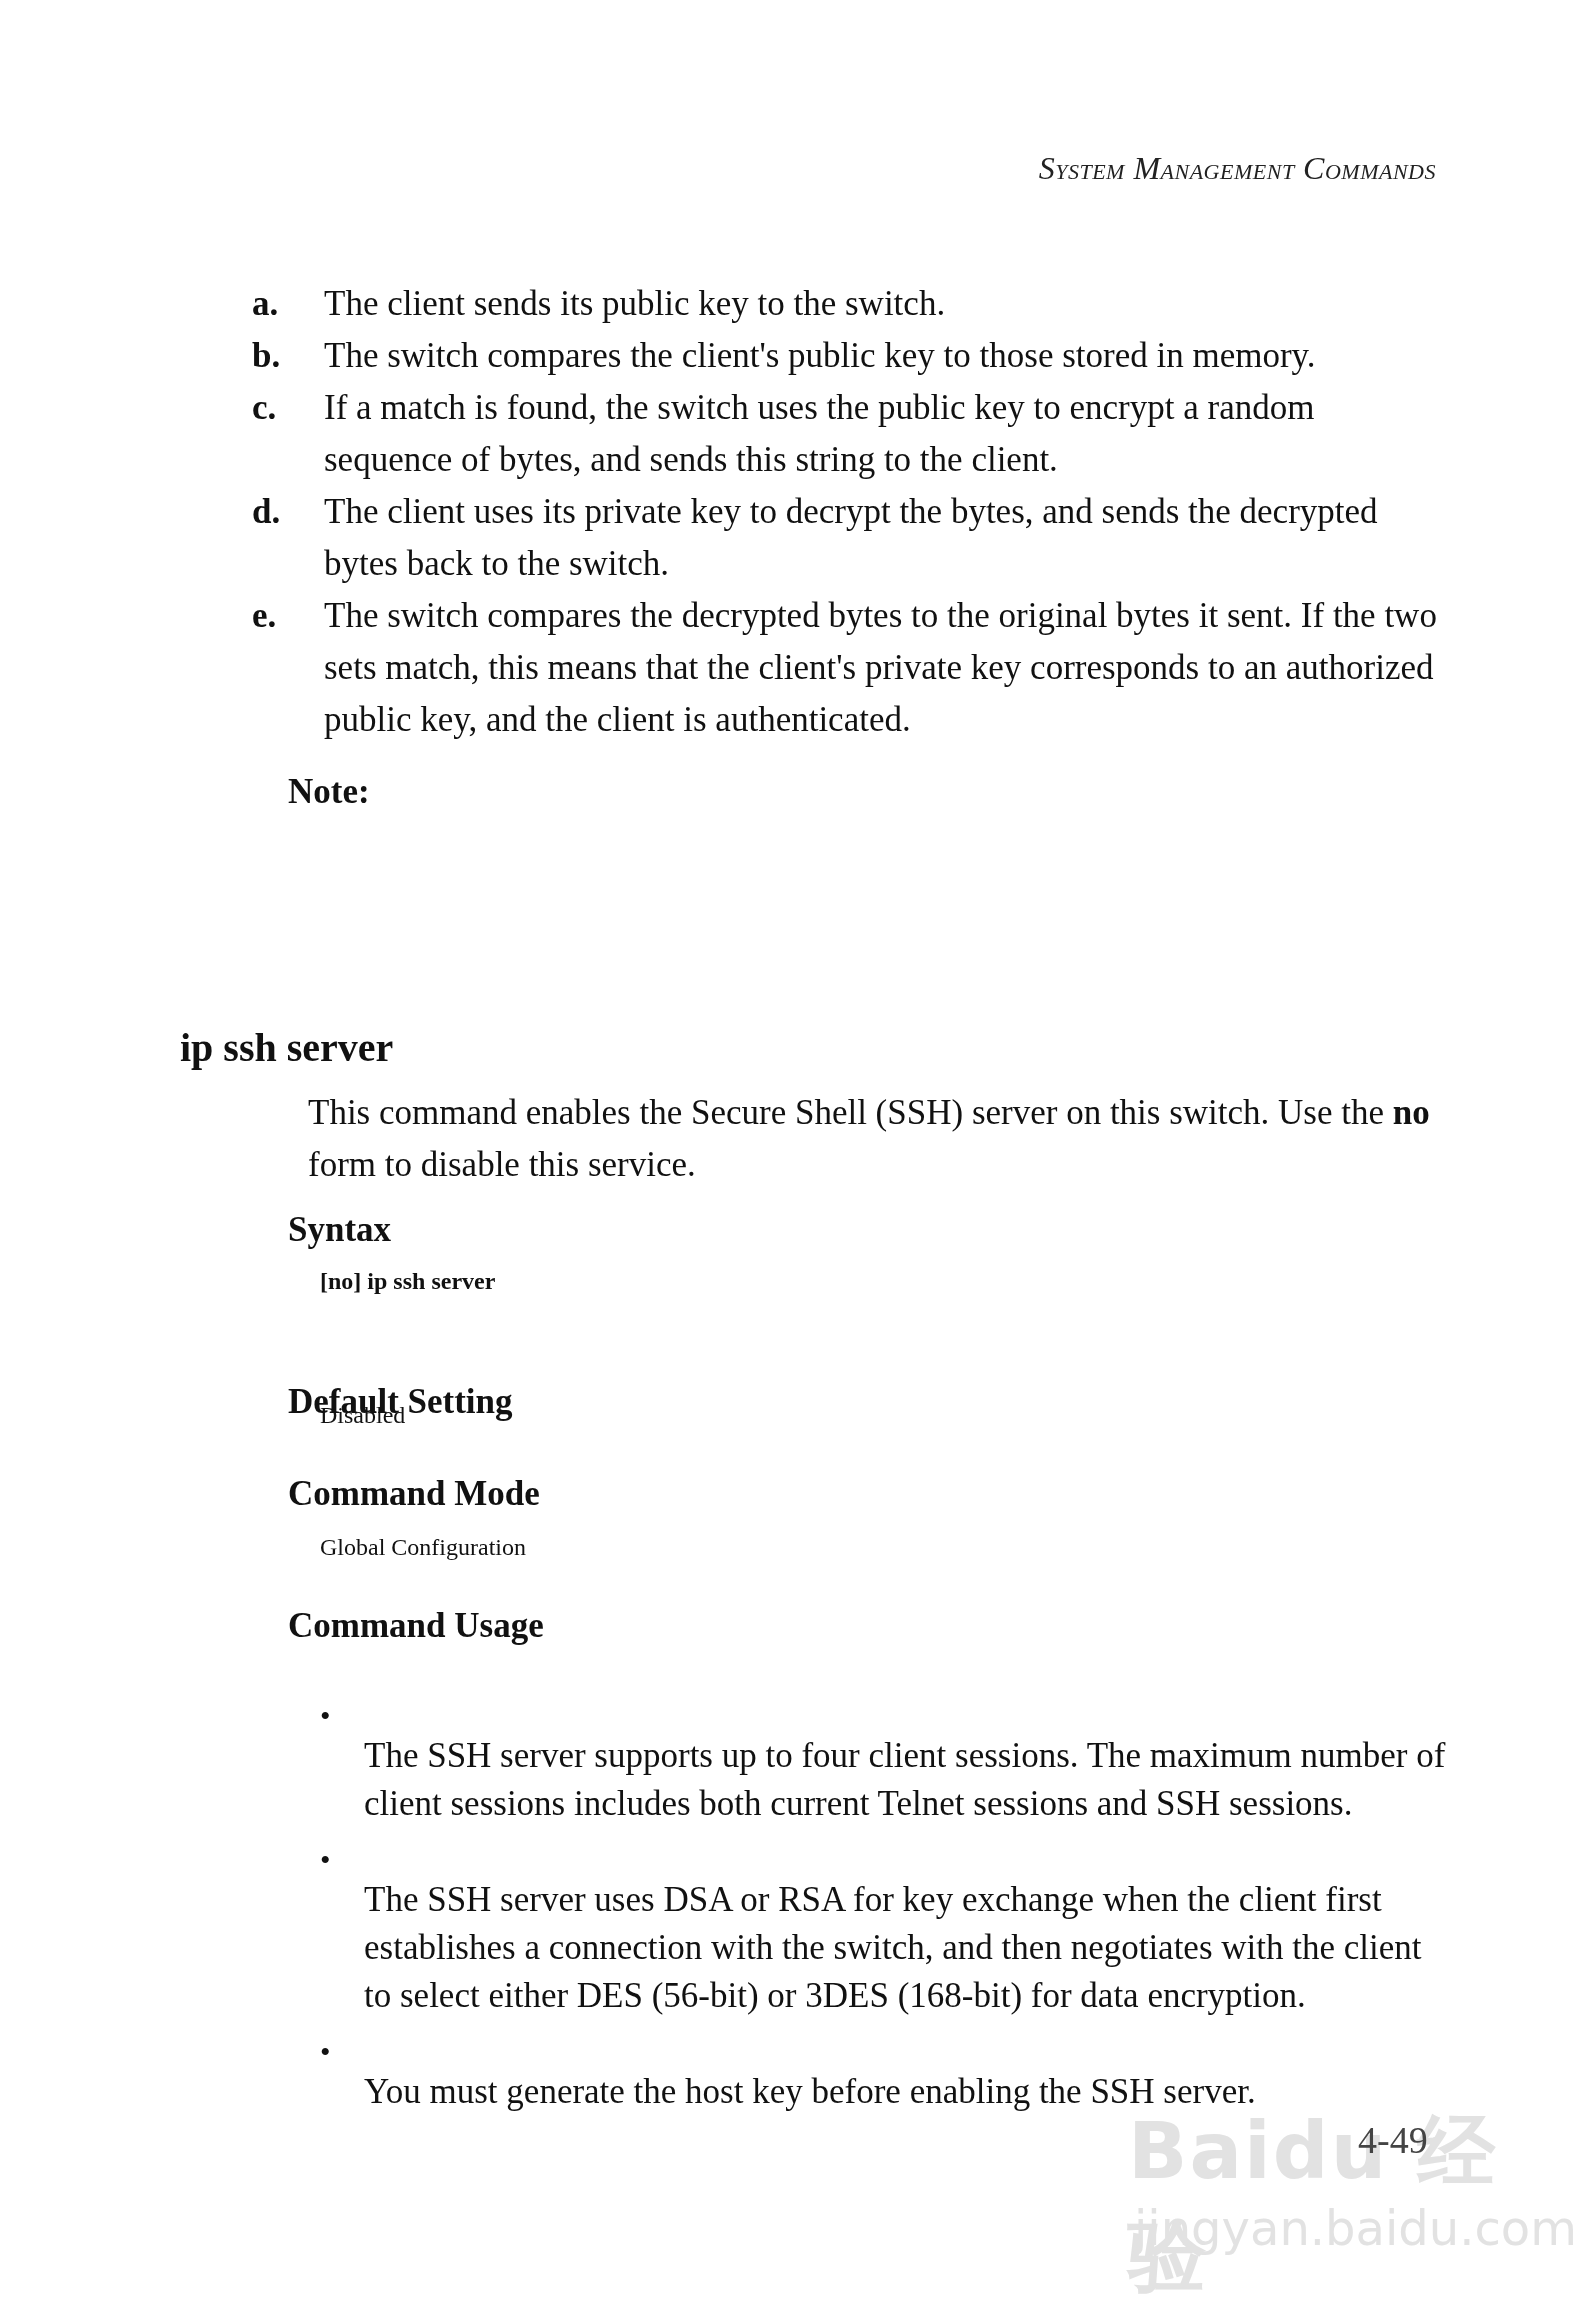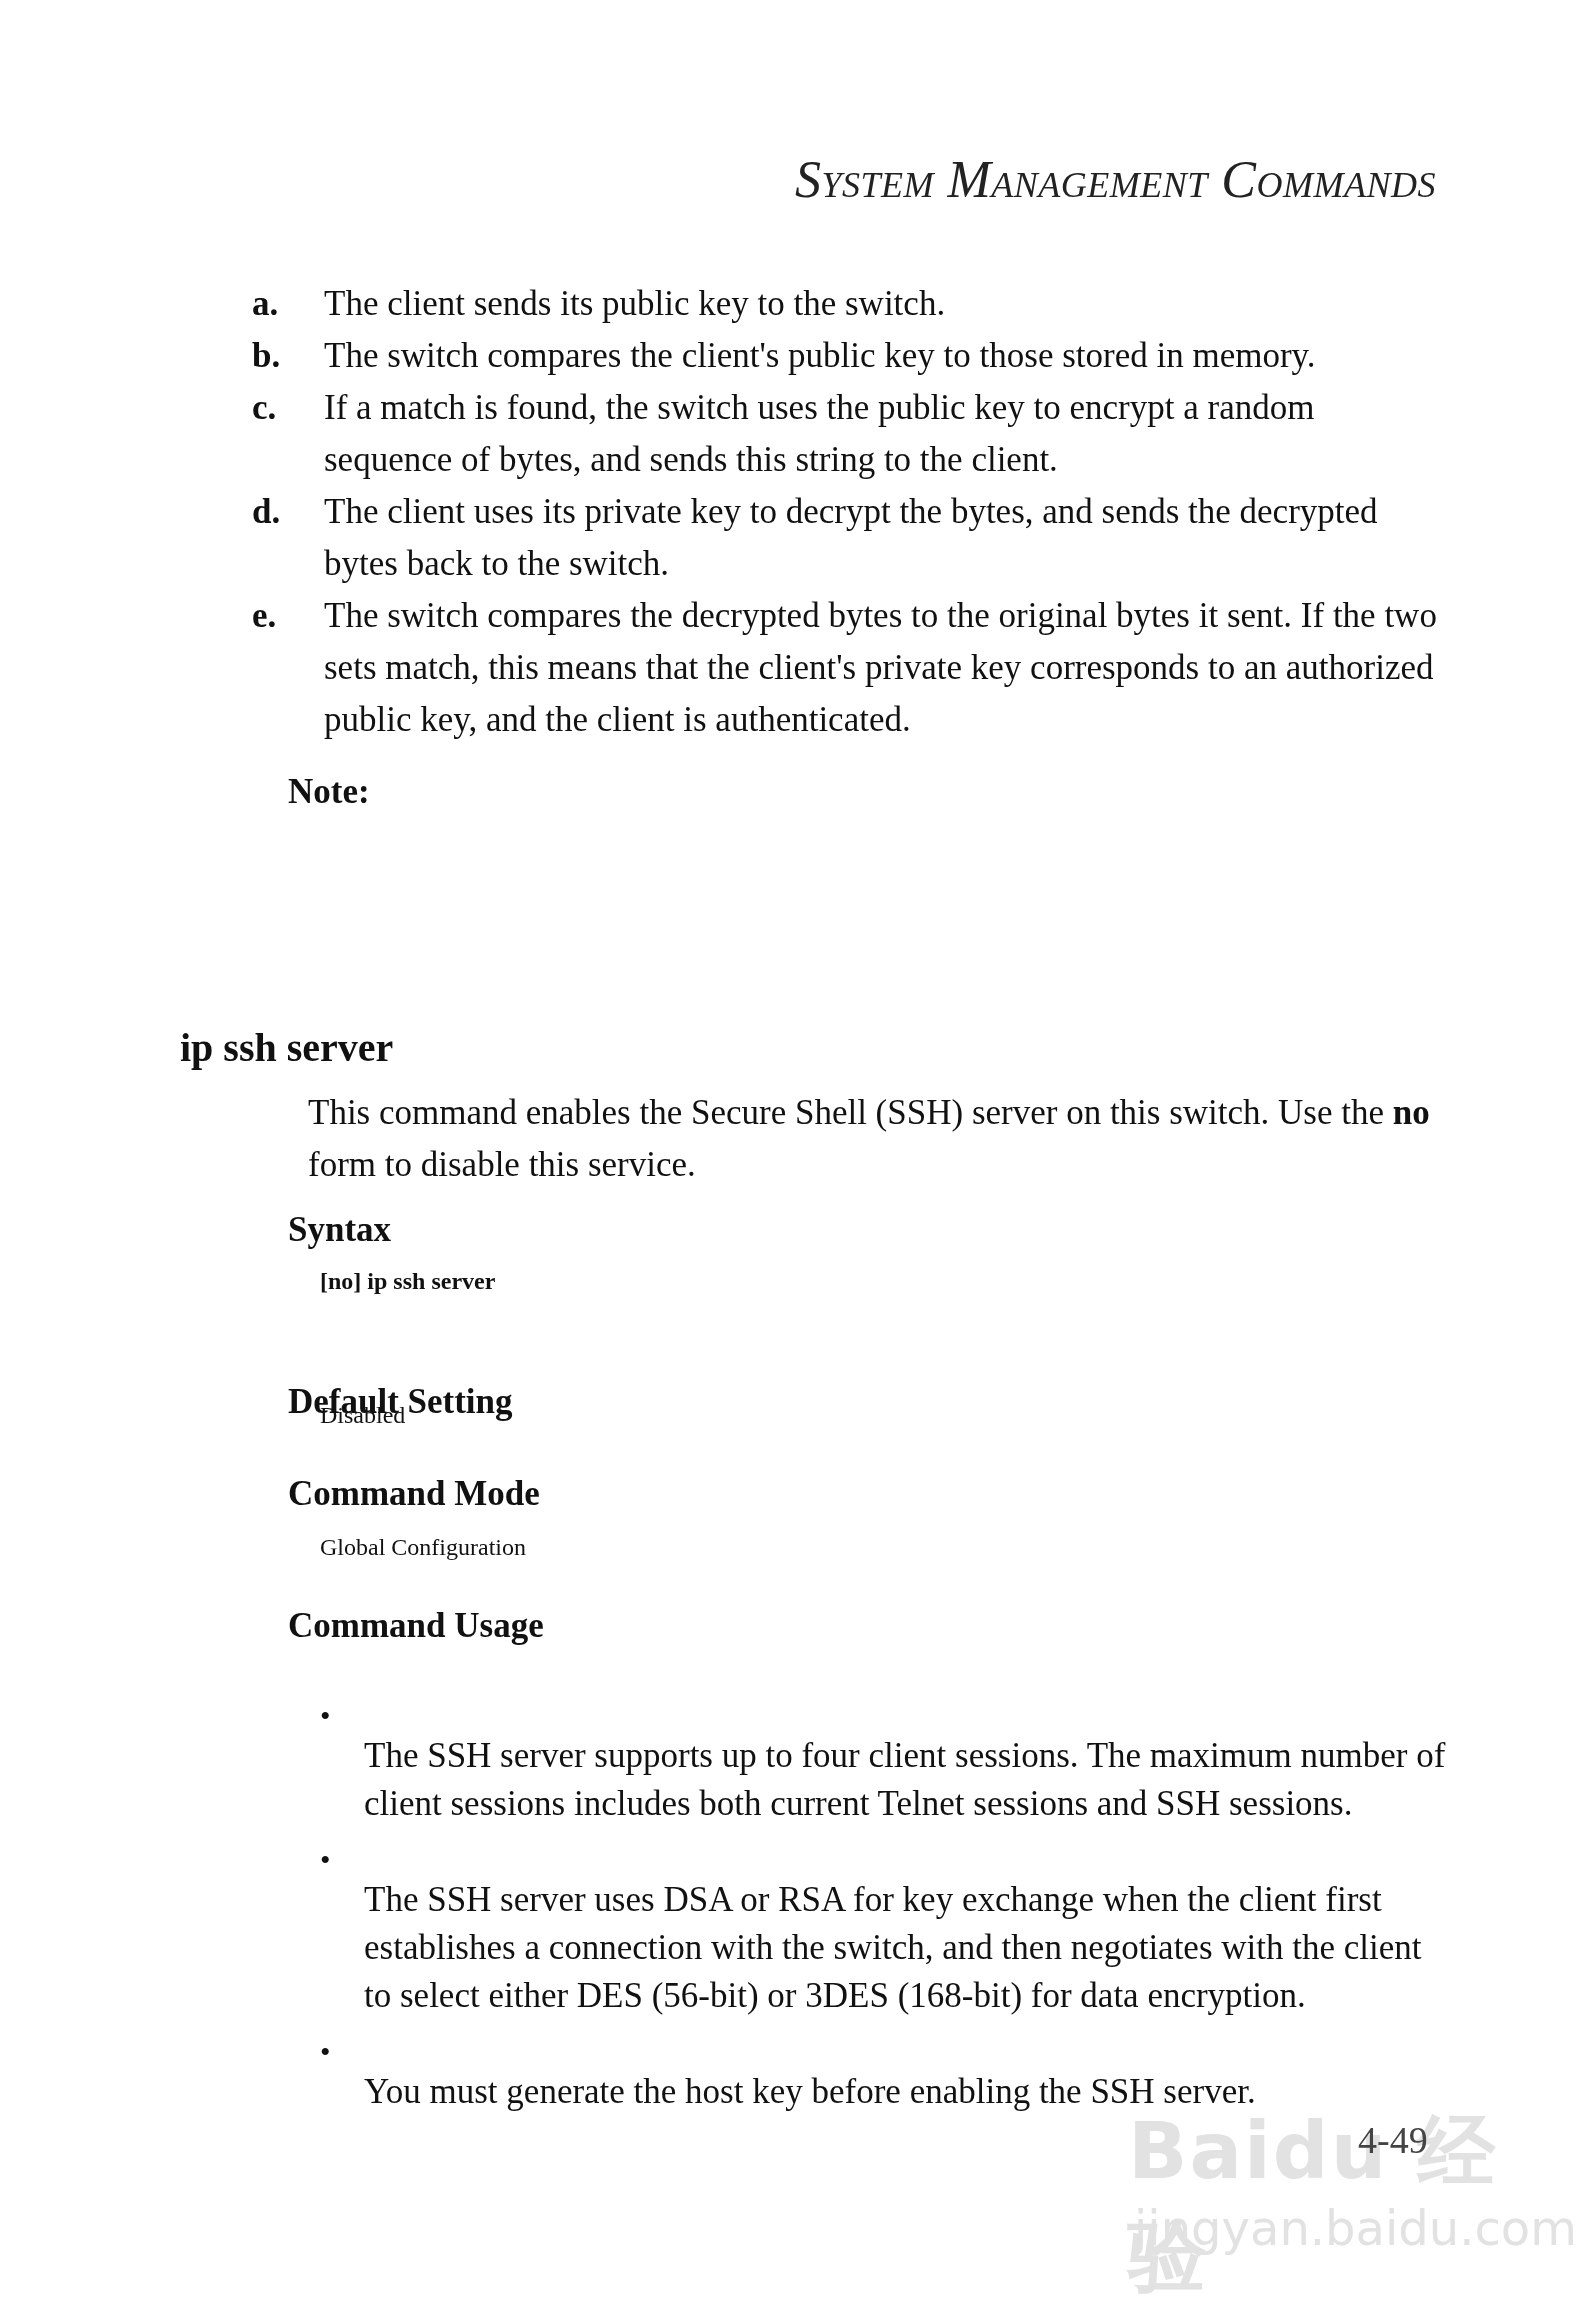--- a/index.html
+++ b/index.html
@@ -3,21 +3,21 @@
 <meta charset="utf-8">
 <style>
   html, body { margin: 0; padding: 0; background: #ffffff; }
   body {
     width: 1584px; height: 2304px; position: relative; overflow: hidden;
     font-family: "Liberation Serif", "DejaVu Serif", serif;
     color: #111111;
   }
   .running-head {
     position: absolute; top: 150px; right: 148px;
-    font-size: 52px; font-style: italic; font-variant: small-caps;
+    font-size: 32px; font-style: italic; font-variant: small-caps;
     letter-spacing: 0.5px; color: #222;
   }
   .steps {
     position: absolute; left: 252px; top: 278px; width: 1190px;
     font-size: 35px; line-height: 52px;
   }
   .step { display: flex; }
   .step .lbl { width: 72px; flex: none; font-weight: bold; }
   .step .txt { flex: 1; }
   .note {

